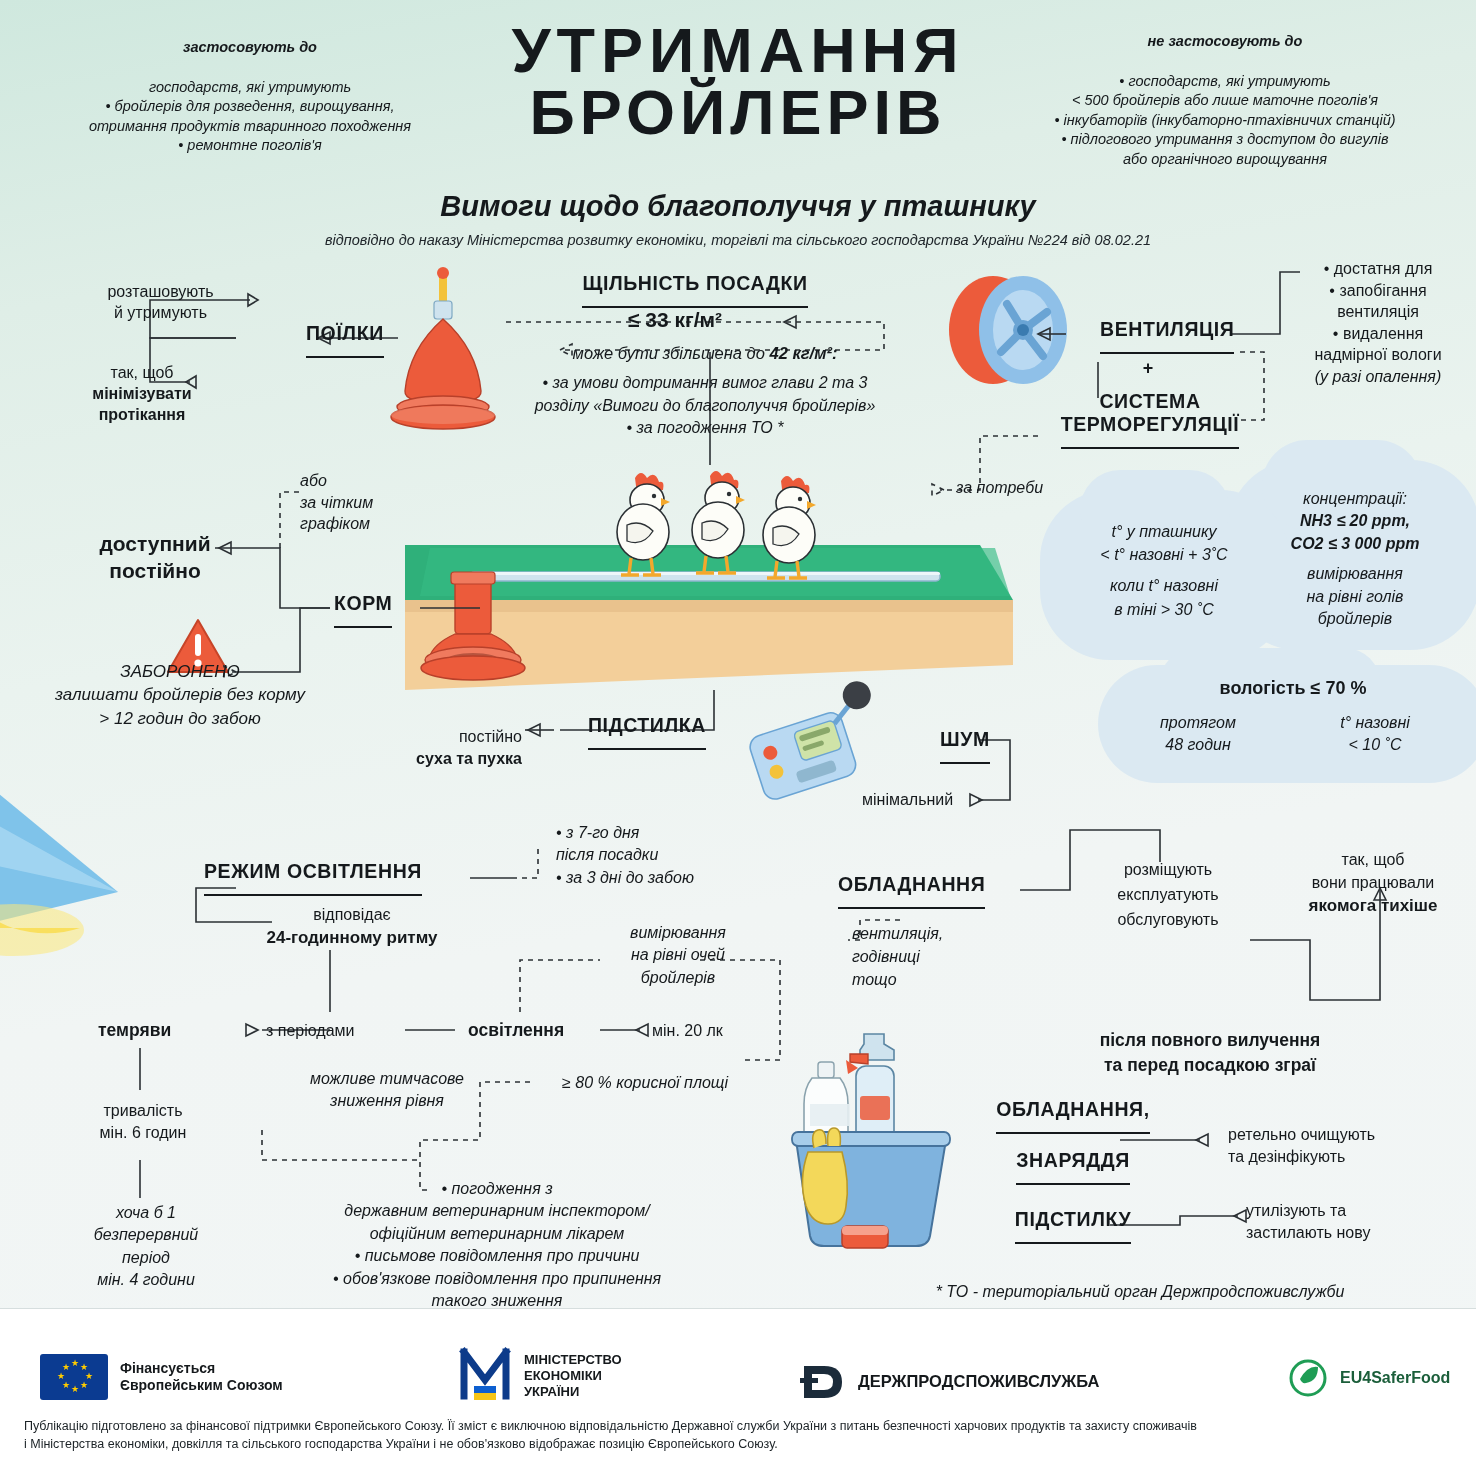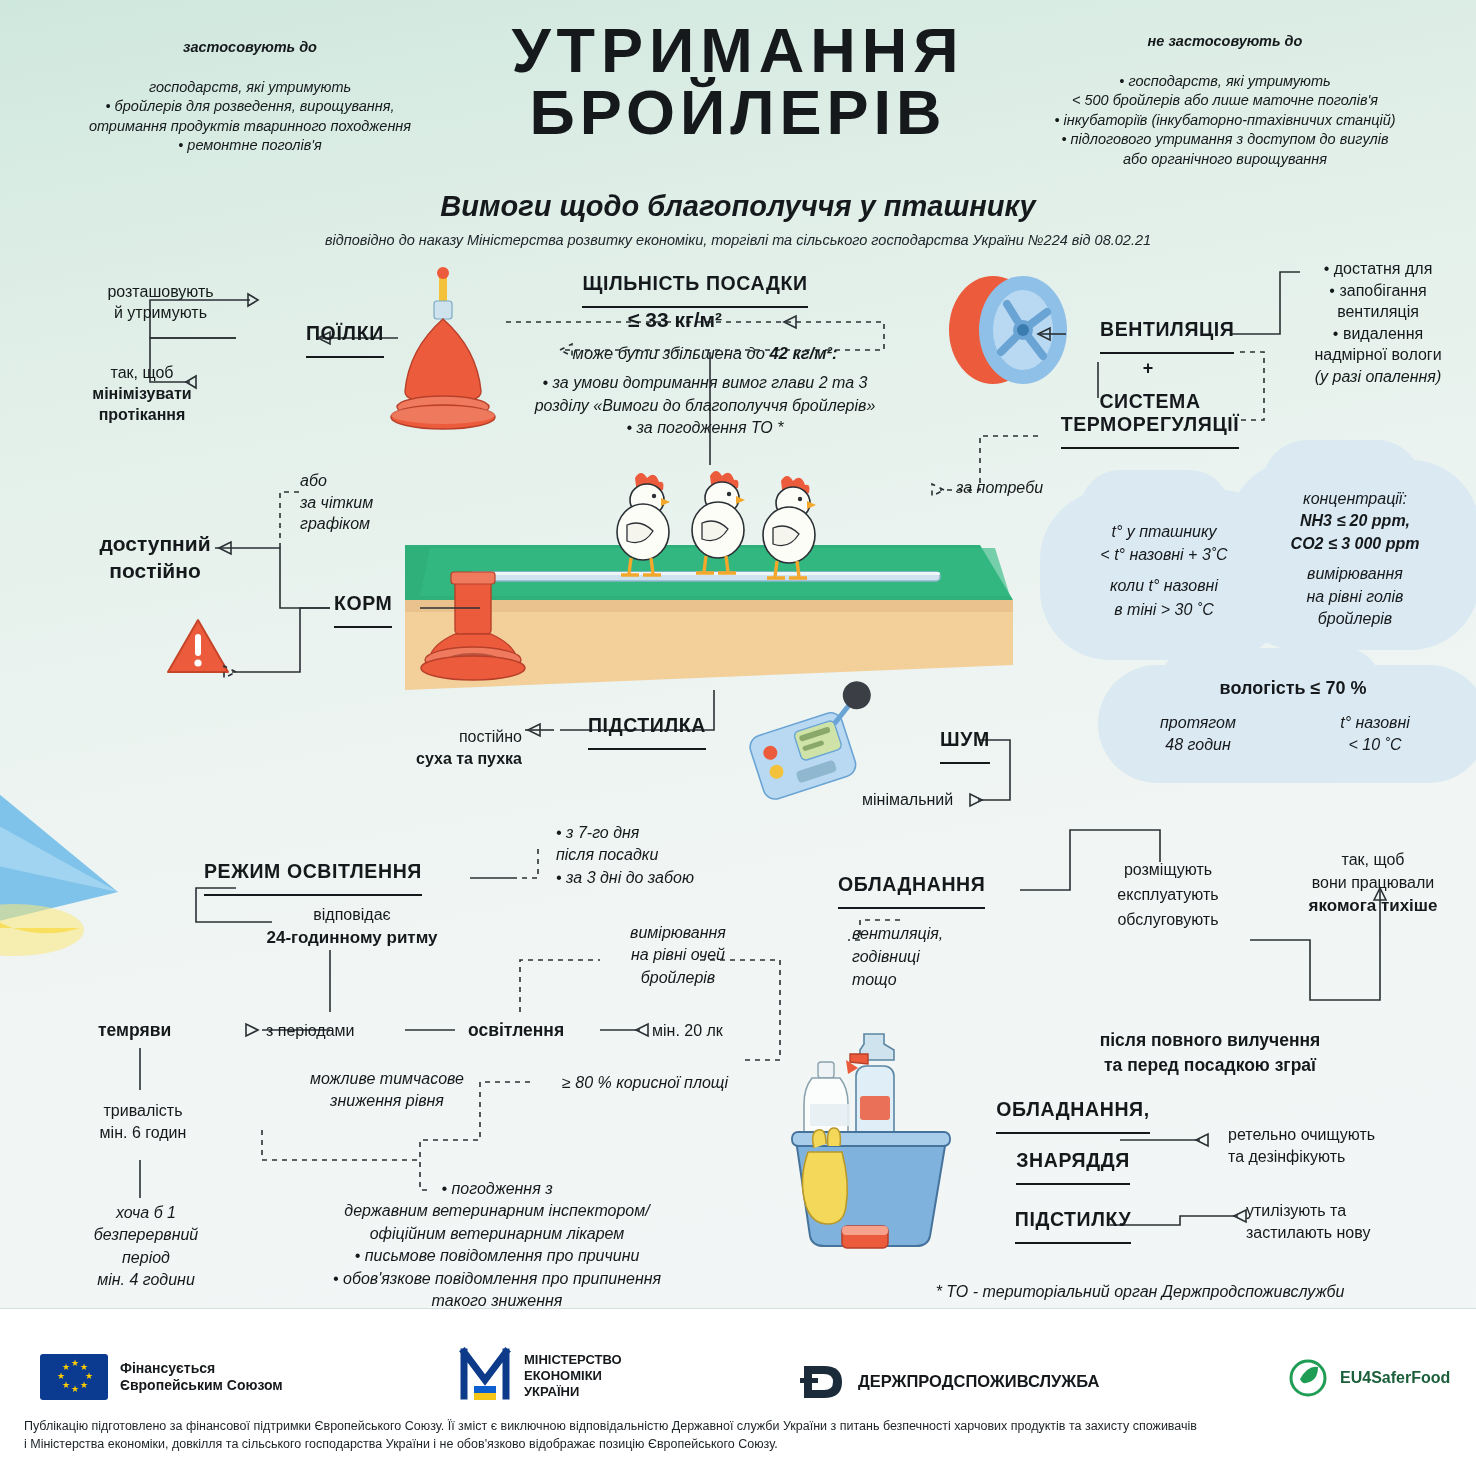--- a/index.html
+++ b/index.html
@@ -399,20 +399,25 @@
     <span class="head-ul">КОРМ</span>
   </div>
   <div class="abs ctr bold" style="top:530px;left:80px;width:150px;font-size:21px;line-height:1.3">
     <div>доступний</div>
     <div>постійно</div>
   </div>
   <div class="abs tx tx-i" style="top:470px;left:300px;width:150px;line-height:1.35">
     <div>або</div>
     <div>за чітким</div>
     <div>графіком</div>
+  </div>
+  <div class="abs ctr tx tx-i" style="top:660px;left:10px;width:340px;line-height:1.38;font-size:17px">
+    <div>ЗАБОРОНЕНО</div>
+    <div>залишати бройлерів без корму</div>
+    <div>&gt; 12 годин до забою</div>
   </div>
 
   <div class="abs" style="top:714px;left:588px">
     <span class="head-ul">ПІДСТИЛКА</span>
   </div>
   <div class="abs rt tx" style="top:726px;left:350px;width:172px;line-height:1.35">
     <div>постійно</div>
     <div class="bold">суха та пухка</div>
   </div>
 

